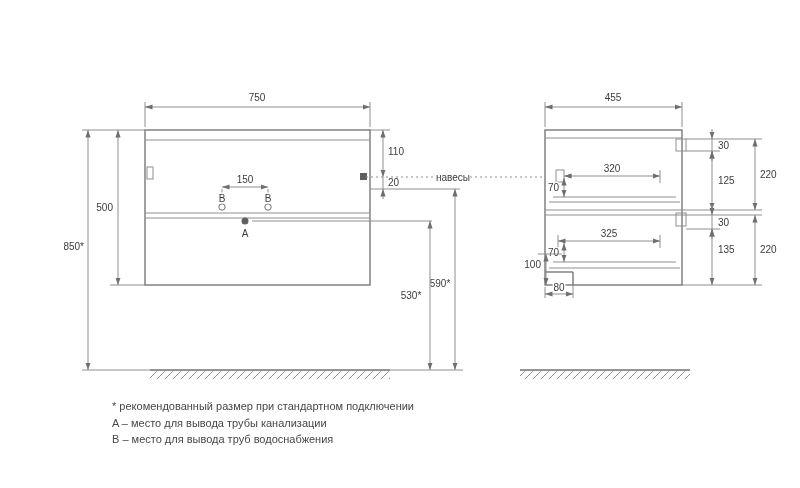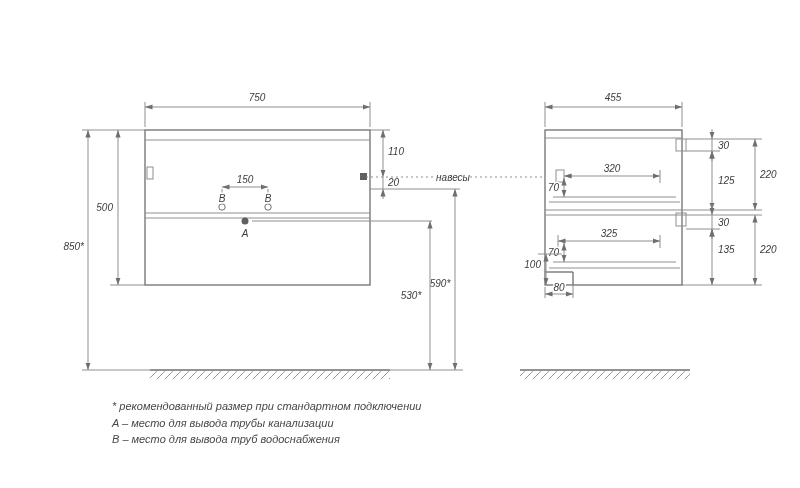--- a/index.html
+++ b/index.html
@@ -1,16 +1,16 @@
 <!DOCTYPE html>
 <html><head>
 <meta charset="utf-8">
 <style>
   html,body{margin:0;padding:0;background:#ffffff;}
-  .page{width:800px;height:488px;background:#fff;position:relative;overflow:hidden;font-style:italic;}
+  .page{width:800px;height:488px;background:#fff;position:relative;overflow:hidden;}
   svg{display:block;}
   .ln{stroke:#8f8f8f;stroke-width:1;fill:none;}
   .ol{stroke:#6f6f6f;stroke-width:1.3;fill:none;}
   .dash{stroke-dasharray:2 3;}
   text{font-family:"Liberation Sans",sans-serif;font-size:10px;fill:#3c3c3c;}
   .mid{text-anchor:middle;}
   .end{text-anchor:end;}
   .fn{font-size:11px;fill:#474747;}
   .halo{paint-order:stroke;stroke:#ffffff;stroke-width:3px;stroke-linejoin:round;}
 </style>

